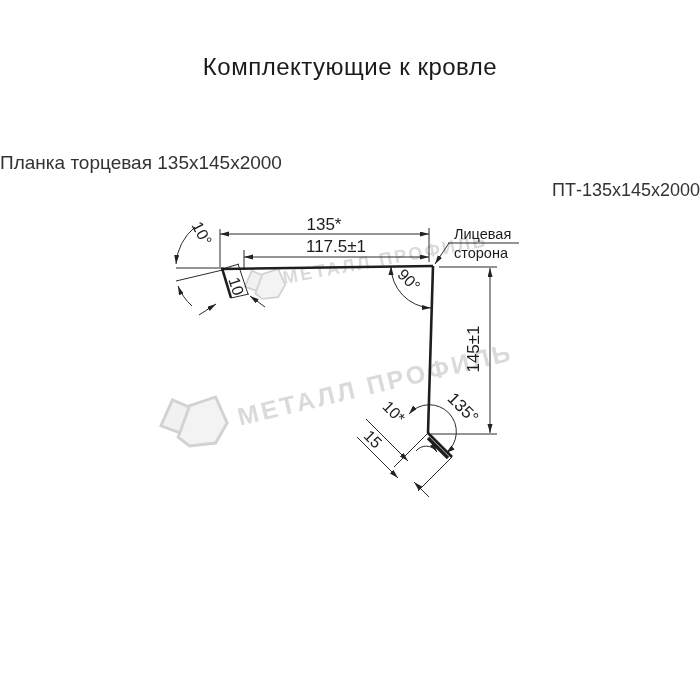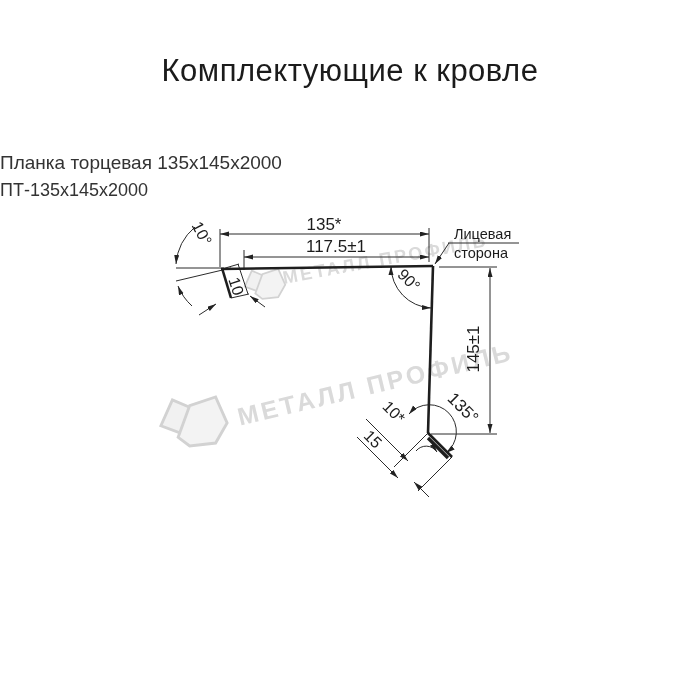--- a/index.html
+++ b/index.html
@@ -2,28 +2,28 @@
 <html><head>
 <meta charset="utf-8">
 <style>
   html,body{margin:0;padding:0;}
   body{
     width:700px;height:700px;position:relative;background:#ffffff;
     font-family:"Liberation Sans", sans-serif;overflow:hidden;
   }
   .title{
     position:absolute;left:0;top:53px;width:700px;text-align:center;
-    font-size:31px;font-weight:400;color:#1b1b1b;letter-spacing:0.5px;
+    font-size:24px;font-weight:400;color:#1b1b1b;letter-spacing:0.5px;
   }
   .subtitle{
     position:absolute;left:0;top:152px;width:700px;
     font-size:19px;color:#333333;
   }
   .product-code{
-    position:absolute;left:0;top:180px;width:700px;text-align:left;
+    position:absolute;left:0;top:180px;width:700px;text-align:right;
     font-size:18px;color:#333333;
   }
   .wm{
     position:absolute;color:#dadada;font-weight:700;white-space:nowrap;
     transform-origin:0 50%;user-select:none;
   }
   .wm1{left:283px;top:268px;font-size:18px;letter-spacing:2.5px;transform:rotate(-10.5deg);}
   .wm2{left:238px;top:403px;font-size:25px;letter-spacing:3px;transform:rotate(-13.5deg);}
   .wm-logo{position:absolute;}
   svg.draw{position:absolute;left:0;top:0;}

